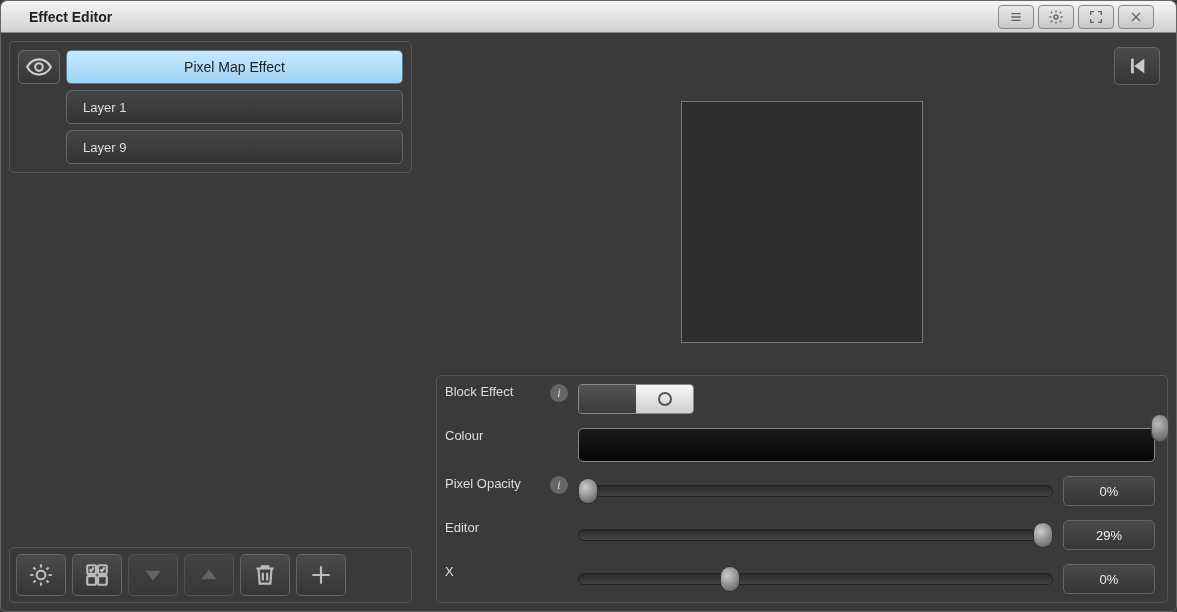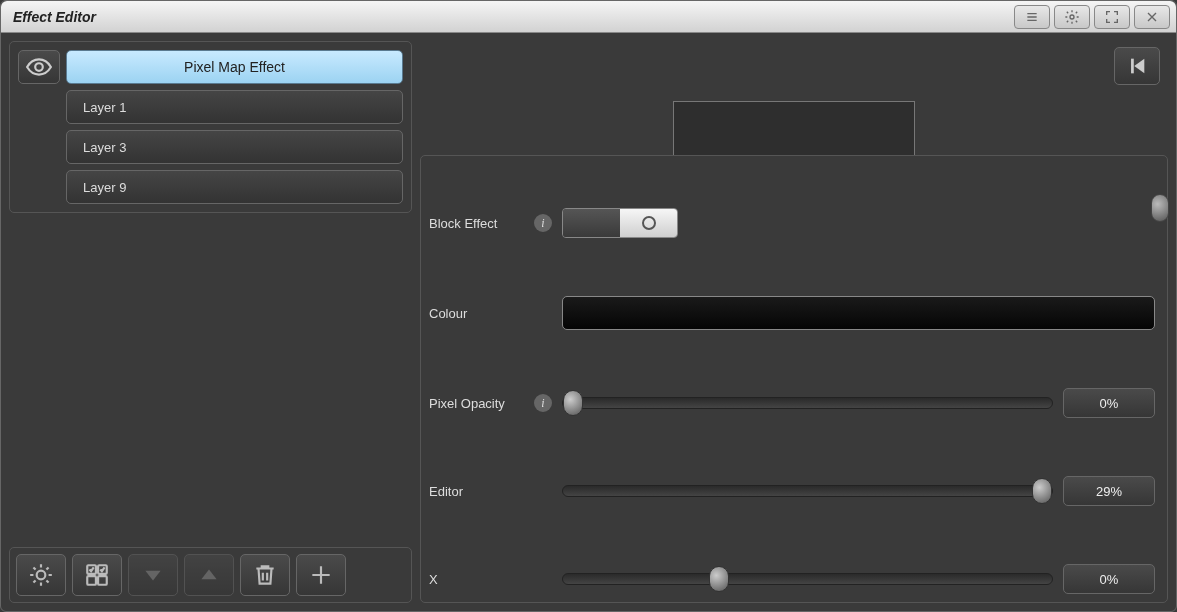--- a/index.html
+++ b/index.html
@@ -3,32 +3,32 @@
 <meta charset="utf-8">
 <style>
   * { box-sizing: border-box; margin: 0; padding: 0; }
   html, body { width: 1177px; height: 612px; font-family: "Segoe UI", Tahoma, sans-serif; background: #3a3a3a; overflow: hidden; }
   .window { width: 1177px; height: 612px; border: 1px solid #666; border-radius: 6px; background: #3a3a3a; display: flex; flex-direction: column; position: relative; }
   .titlebar {
     height: 32px;
     background: linear-gradient(#f5f5f5,#d2d2d2);
     border-bottom: 1px solid #888;
     border-radius: 6px 6px 0 0;
-    display: flex; align-items: center; padding: 0 6px; font-style: italic;
+    display: flex; align-items: center; padding: 0 22px;
   }
   .titlebar .title { font-size: 14px; font-weight: 600; color: #222; padding-left: 6px; flex: 1; }
   .titlebar .tbtn {
     width: 36px; height: 24px; margin-left: 4px;
     background: linear-gradient(#e8e8e8,#c8c8c8);
     border: 1px solid #888; border-radius: 4px;
     display: flex; align-items: center; justify-content: center;
     color: #555;
   }
   .titlebar .tbtn svg { width: 16px; height: 16px; stroke: #666; fill: none; stroke-width: 2; }
-  .body { flex: 1; display: flex; padding: 8px; gap: 8px; min-height: 0; }
+  .body { flex: 1; display: flex; padding: 8px; gap: 24px; min-height: 0; }
   .left {
     width: 403px; display: flex; flex-direction: column; gap: 6px;
   }
   .layer-panel {
     border: 1px solid #555; border-radius: 5px; padding: 8px; background: #3a3a3a;
     display: flex; flex-direction: column; gap: 6px;
   }
   .master-row { display: flex; gap: 6px; align-items: center; }
   .eye-btn {
     width: 42px; height: 34px; border: 1px solid #666; border-radius: 5px;
@@ -79,21 +79,21 @@
     border: 1px solid #555; border-radius: 5px; padding: 8px 12px 8px 8px;
     display: flex; flex-direction: column; gap: 14px; position: relative;
     background: #3a3a3a;
   }
   .vscroll-thumb {
     position: absolute; right: -2px; top: 38px; width: 18px; height: 28px;
     border-radius: 9px;
     background: radial-gradient(circle at 35% 35%, #bbb, #555);
     border: 1px solid #444;
   }
-  .prow { display: flex; align-items: center; gap: 10px; min-height: 30px; margin-top: 44px; }
+  .prow { display: flex; align-items: flex-start; gap: 10px; min-height: 30px; }
   .plabel { width: 95px; color: #ddd; font-size: 13px; }
   .info {
     width: 18px; height: 18px; border-radius: 50%;
     background: #666; color: #ddd; font-style: italic; font-size: 12px;
     display: flex; align-items: center; justify-content: center; font-family: serif;
   }
   .info.spacer { background: transparent; color: transparent; }
   .toggle {
     width: 116px; height: 30px; border: 1px solid #888; border-radius: 4px;
     display: flex; overflow: hidden;
@@ -162,21 +162,20 @@
         <div class="master-row">
           <div class="eye-btn">
             <svg viewBox="0 0 24 16">
                 <path d="M1 8c3-5 7-7 11-7s8 2 11 7c-3 5-7 7-11 7S4 13 1 8z"></path>
                 <circle cx="12" cy="8" r="3.5"></circle>
               </svg>
           </div>
           <div class="master-item">Pixel Map Effect</div>
         </div>
         <div class="layer-item">Layer 1</div>
-        <div class="layer-item">Layer 3</div>
         <div class="layer-item">Layer 9</div>
       </div>
 
       <div class="left-spacer"></div>
 
       <div class="toolbar">
         <div class="tool">
           <svg viewBox="0 0 24 24">
               <circle cx="12" cy="12" r="4"></circle>
               <path d="M12 2v3M12 19v3M2 12h3M19 12h3M5 5l2 2M17 17l2 2M5 19l2-2M17 7l2-2"></path>

